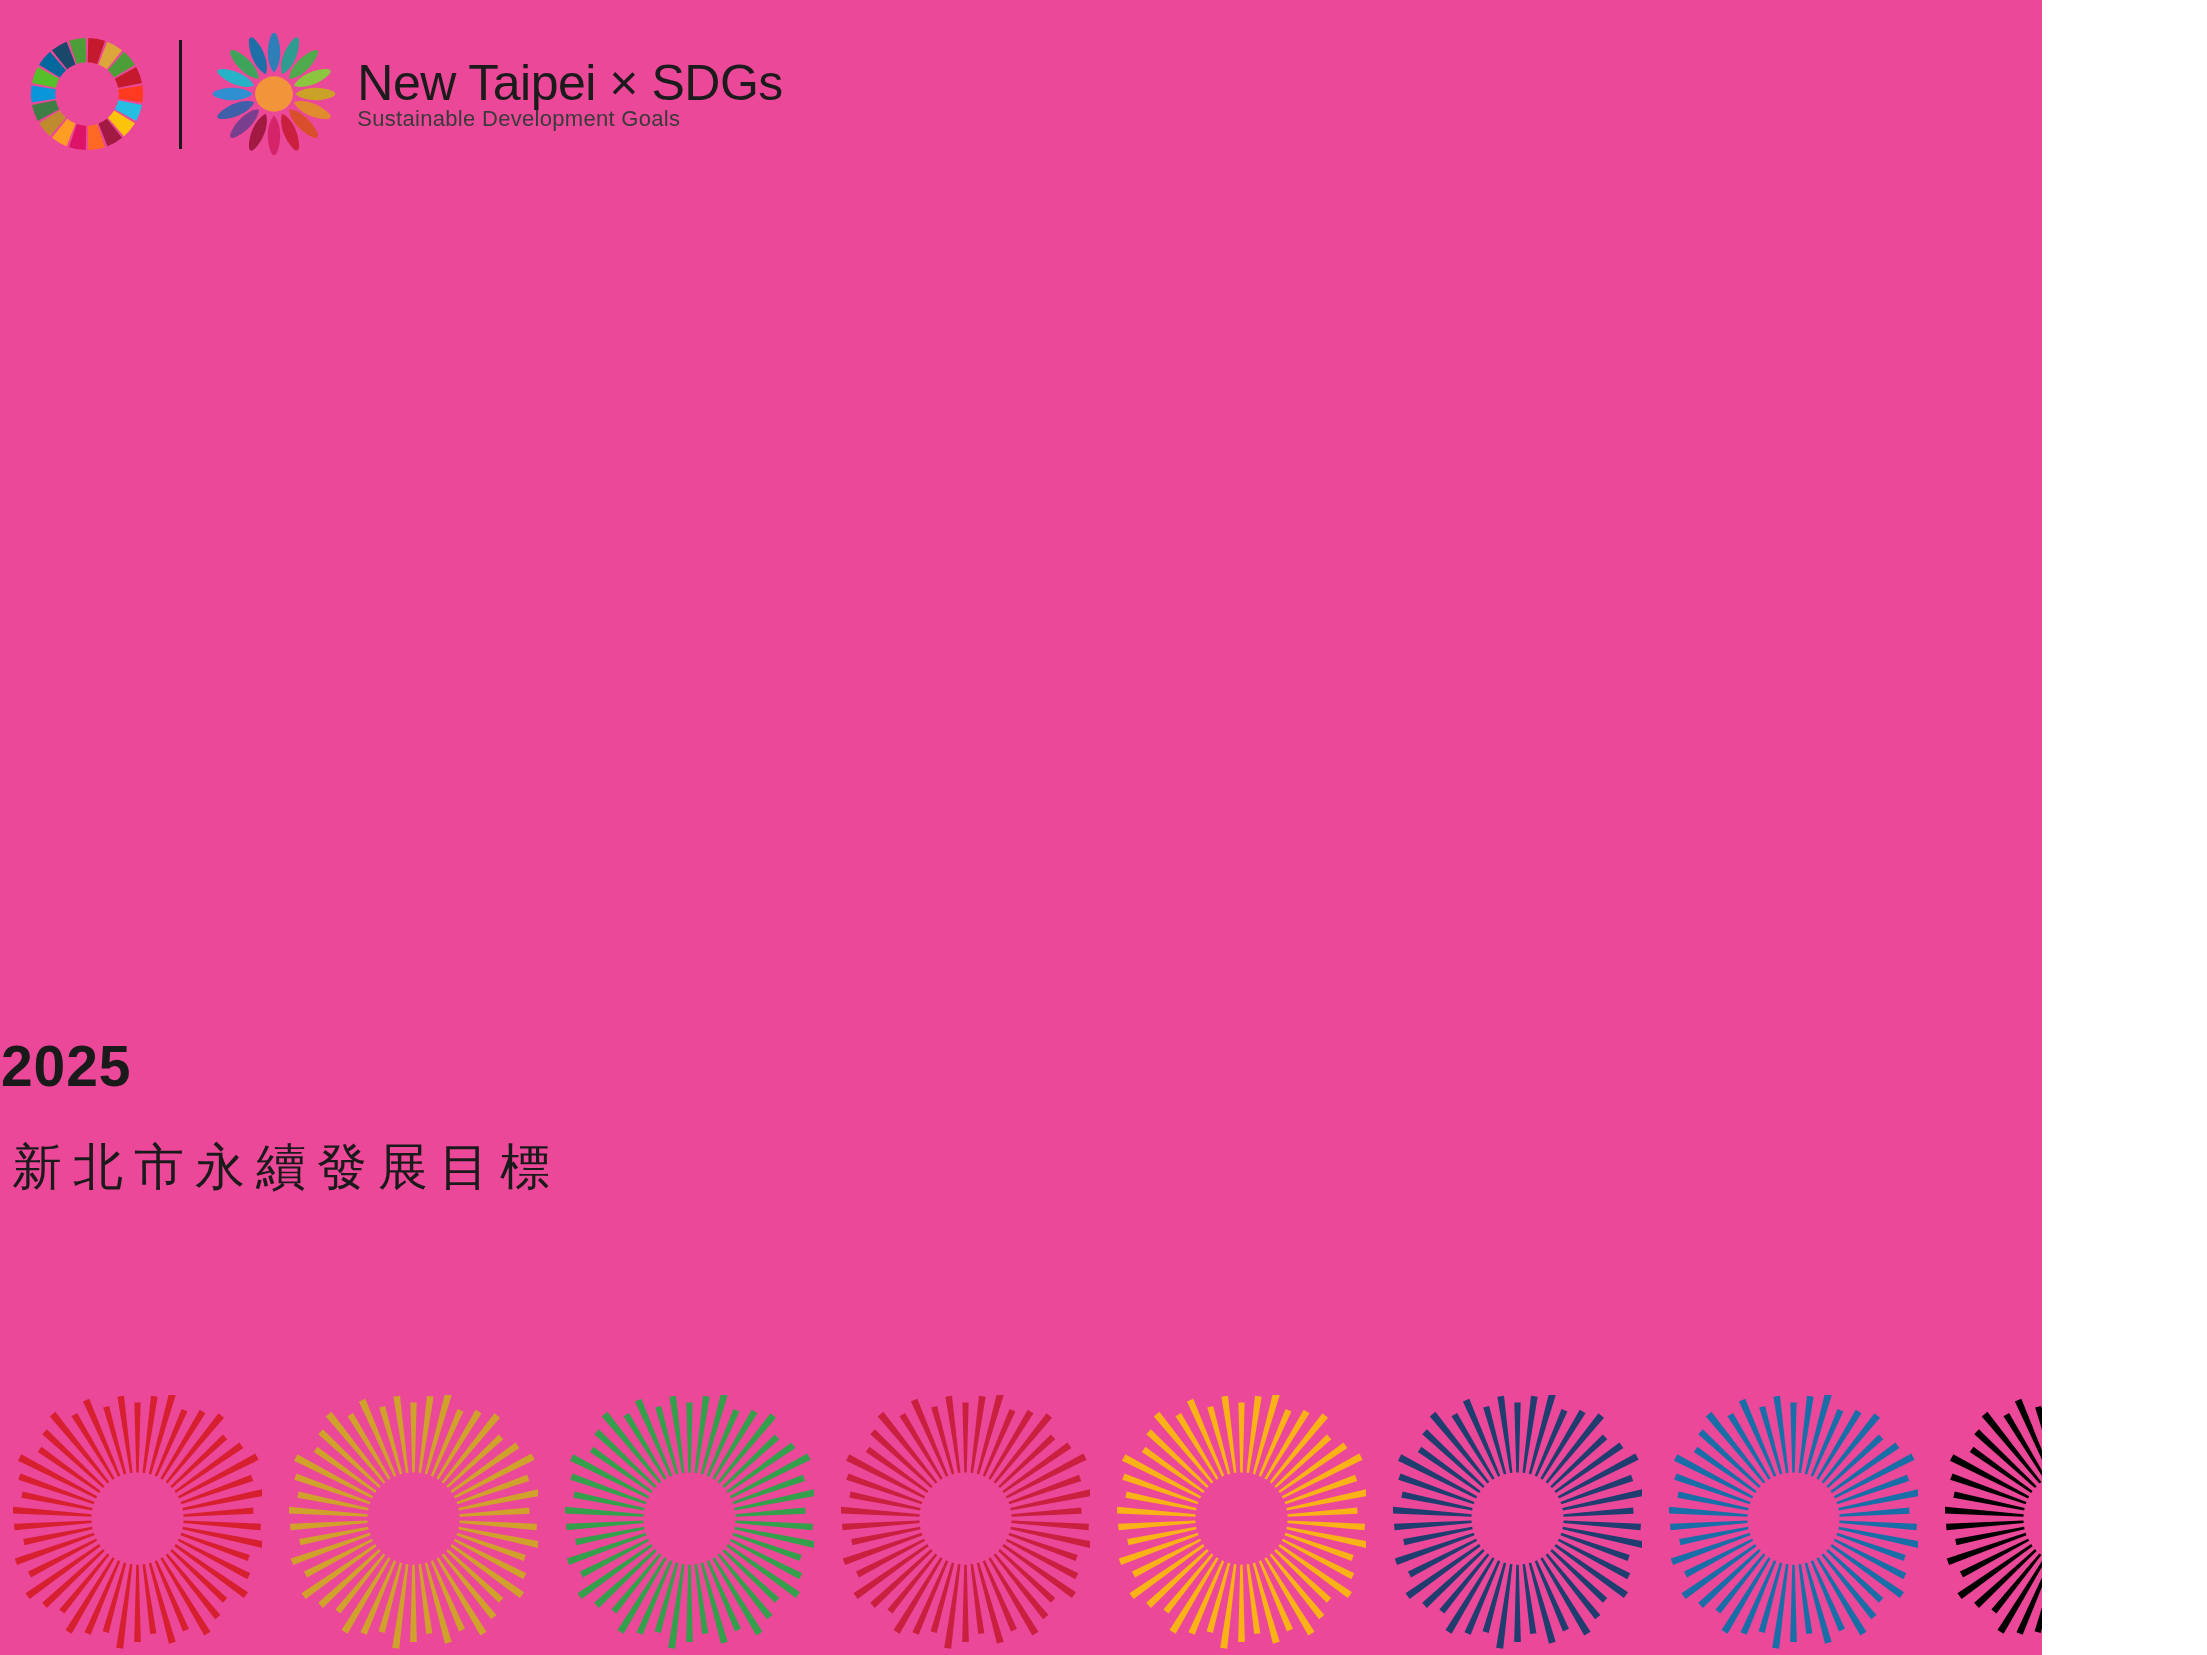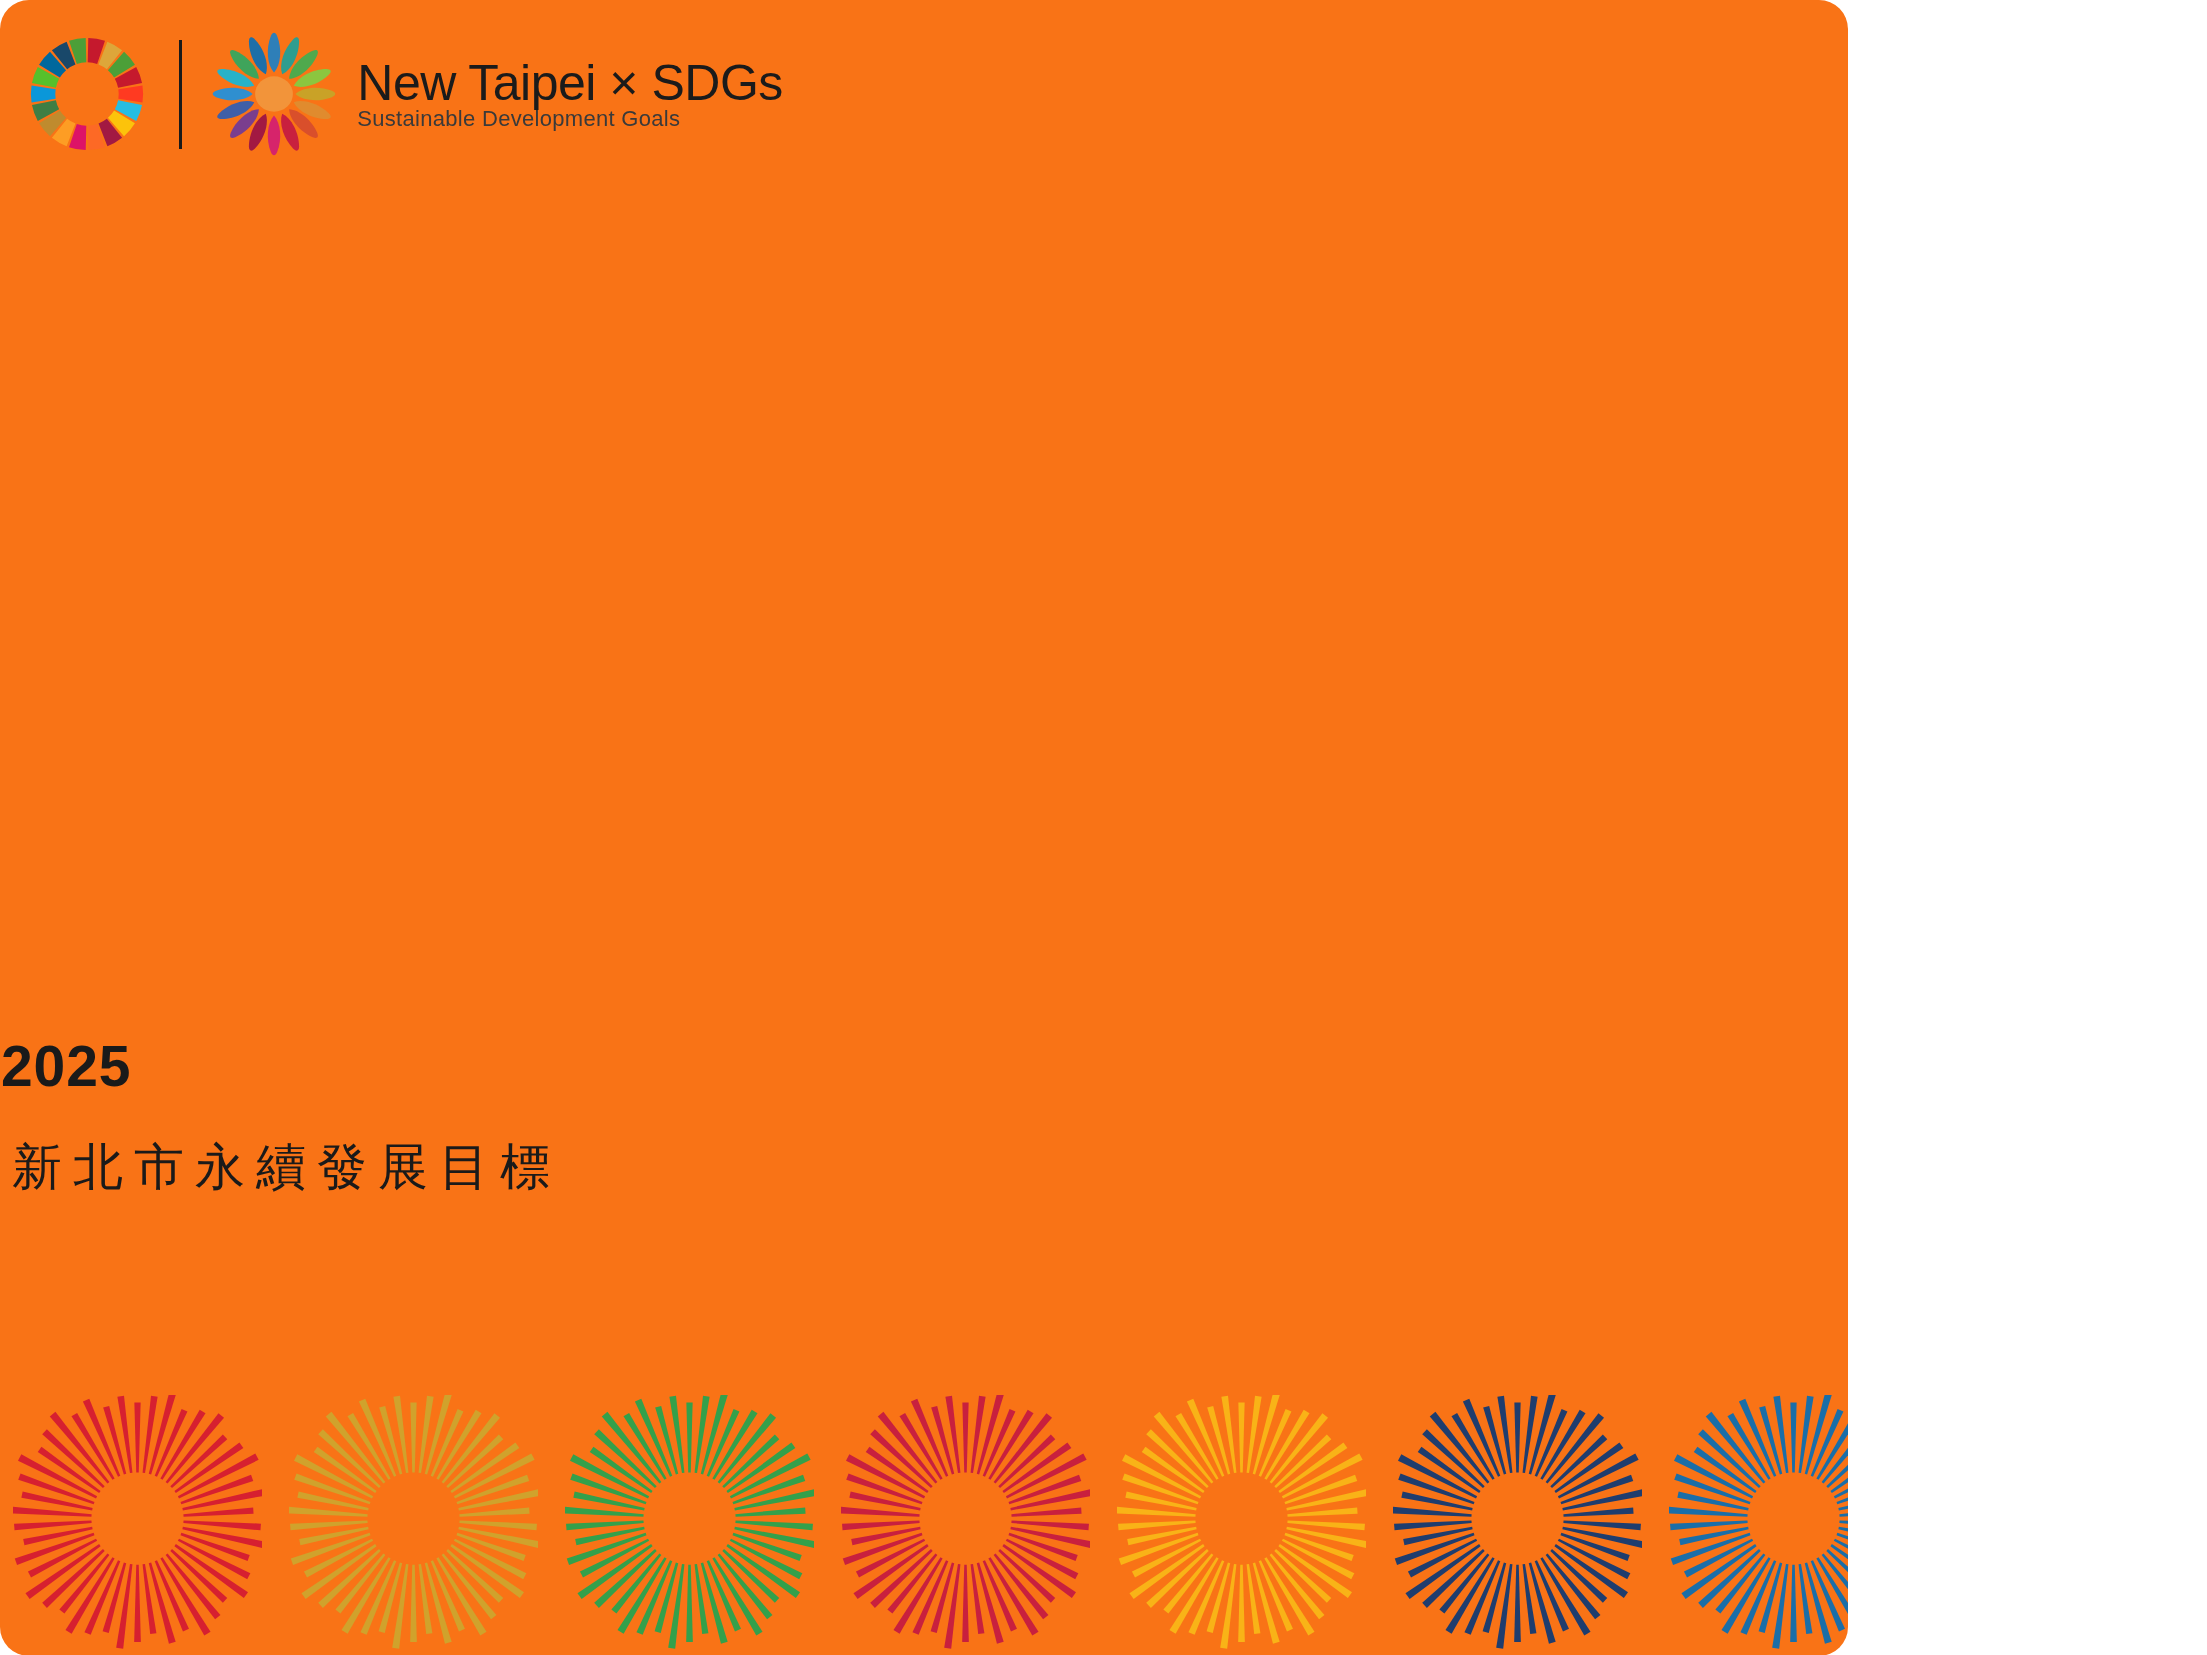--- a/index.html
+++ b/index.html
@@ -2,26 +2,25 @@
 <html style="font-size:14.8px"><head>
 <meta charset="utf-8">
 <style>
   html, body {
     margin: 0;
     padding: 0;
     background: #ffffff;
   }
   #page {
     position: relative;
-    width: 1848px;
+    width: 2042px;
     height: 1656px;
-    background: #f97316;
+    background: #ec4899;
     overflow: hidden;
     font-family: "Liberation Sans", "DejaVu Sans", sans-serif;
-    border-radius: 29px;
   }
 
   
   #logo-lockup {
     position: absolute;
     left: 26px;
     top: 29.5px;
     display: flex;
     align-items: center;
     height: 129px;

